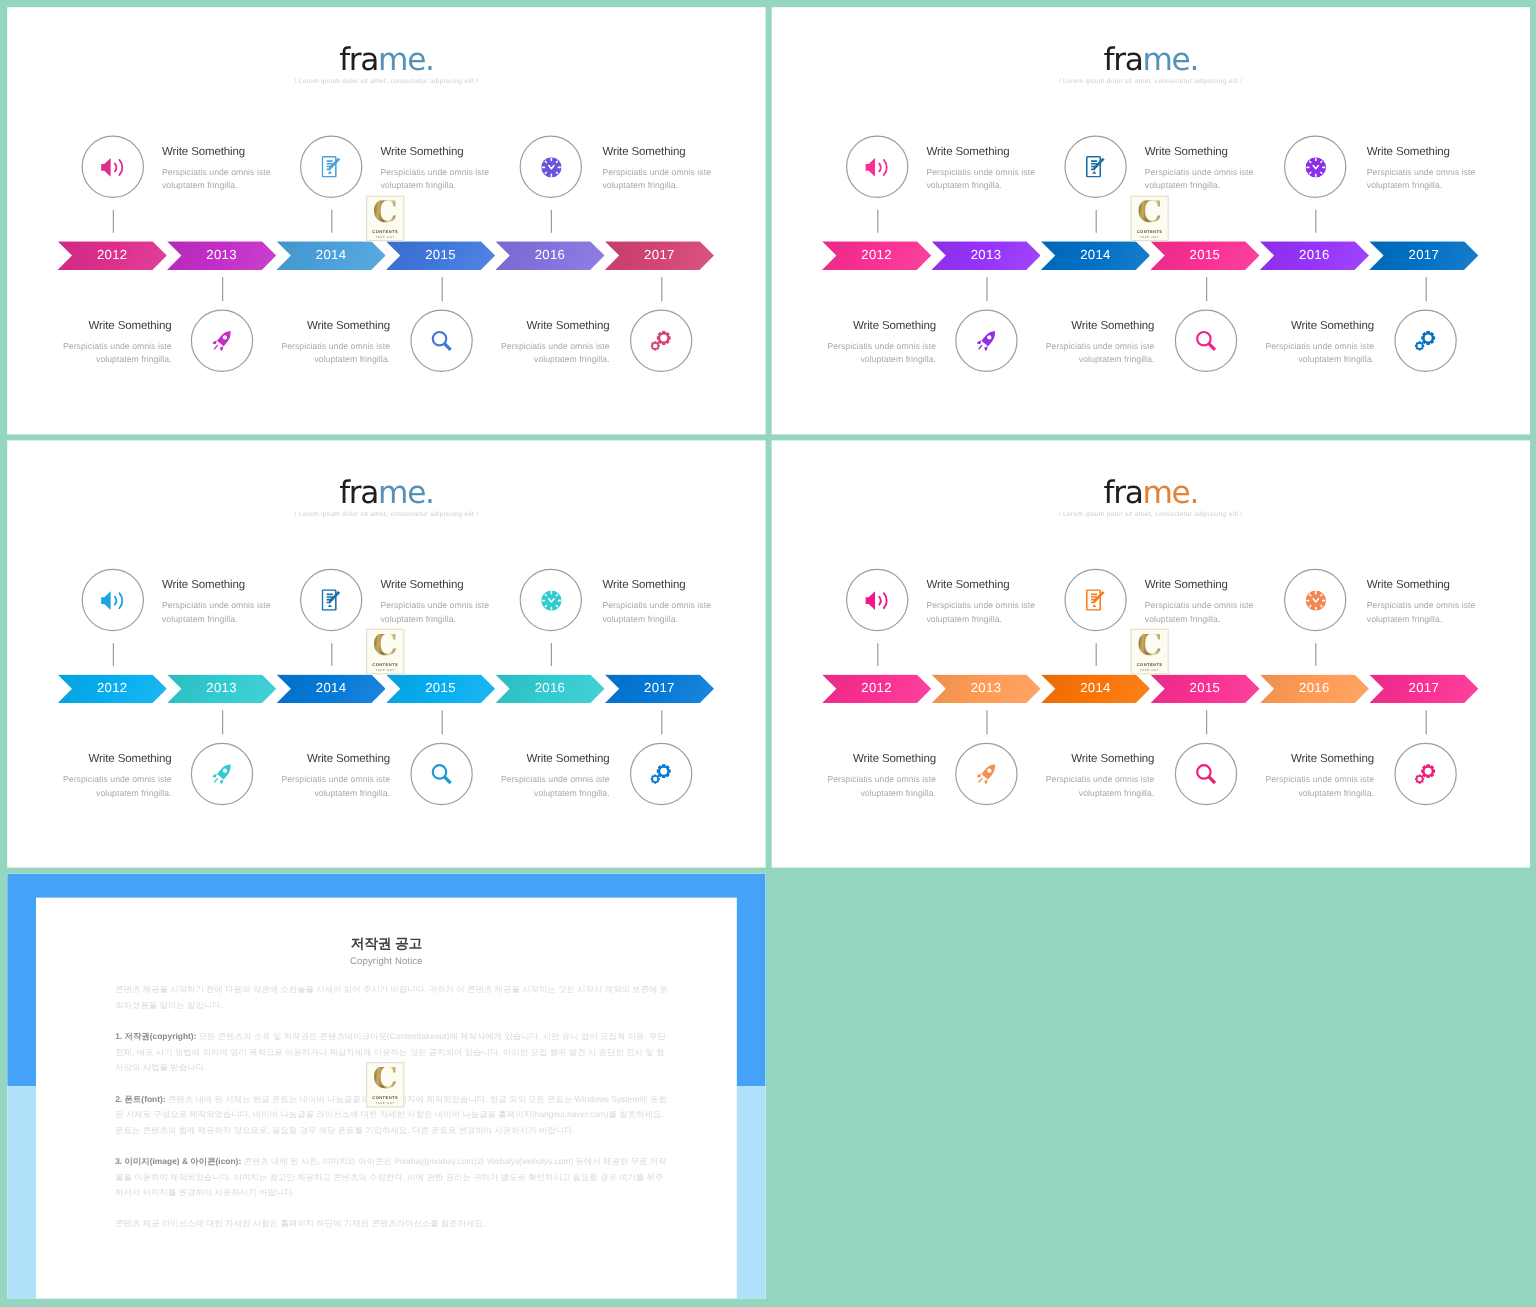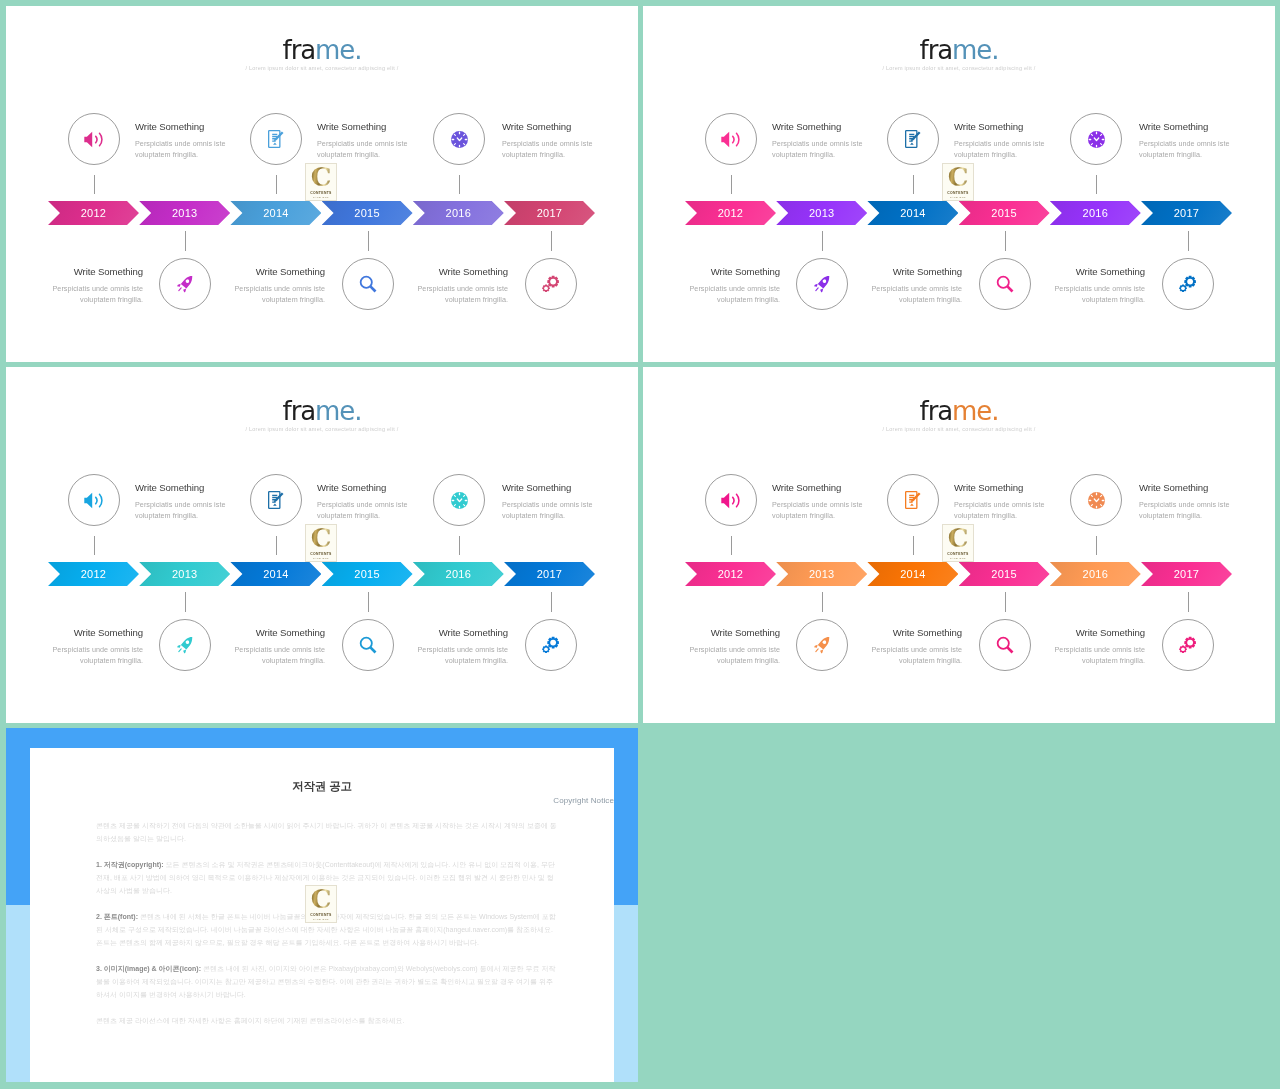--- a/index.html
+++ b/index.html
@@ -50,21 +50,21 @@
 .wm .c{font-family:"DejaVu Serif",serif;font-weight:bold;font-size:26px;line-height:0.84;
   background:linear-gradient(96deg,#6d5820 0%,#caad5f 22%,#8a7130 44%,#efe0a6 66%,#7e672a 100%);
   -webkit-background-clip:text;background-clip:text;color:transparent;}
 .wm .n{font-size:3.4px;font-weight:bold;color:#5e4f26;letter-spacing:0.35px;margin-top:2px;}
 .wm .n2{font-size:2.5px;color:#8d7f57;letter-spacing:0.45px;margin-top:1.5px;}
 .cp-top{position:absolute;left:0;top:0;width:100%;height:177px;background:#44A3F7;}
 .cp-bot{position:absolute;left:0;top:177px;width:100%;height:177px;background:#B0E0FA;}
 .cp-card{position:absolute;left:24px;top:20px;width:584px;height:344px;background:#fff;}
 .cp-h1{text-align:center;font-size:11.5px;font-weight:bold;color:#3f3f3f;padding-top:31px;
   letter-spacing:-0.2px;font-family:"Liberation Sans",sans-serif;}
-.cp-h2{text-align:right;font-size:8px;color:#8d9aa5;margin-top:2px;letter-spacing:0.1px;}
+.cp-h2{text-align:center;font-size:8px;color:#8d9aa5;margin-top:2px;letter-spacing:0.1px;}
 .cp-body{margin:14px 0 0 66px;width:462px;}
 .cp-p{font-size:7px;line-height:13.1px;color:#d8d8d8;margin-bottom:12.8px;
   font-family:"Liberation Sans",sans-serif;}
 .cp-p b{color:#8a8a8a;font-weight:bold;}
 </style>
 </head>
 <body style="background: rgb(149, 214, 192);">
 
 <div class="stage">
 

